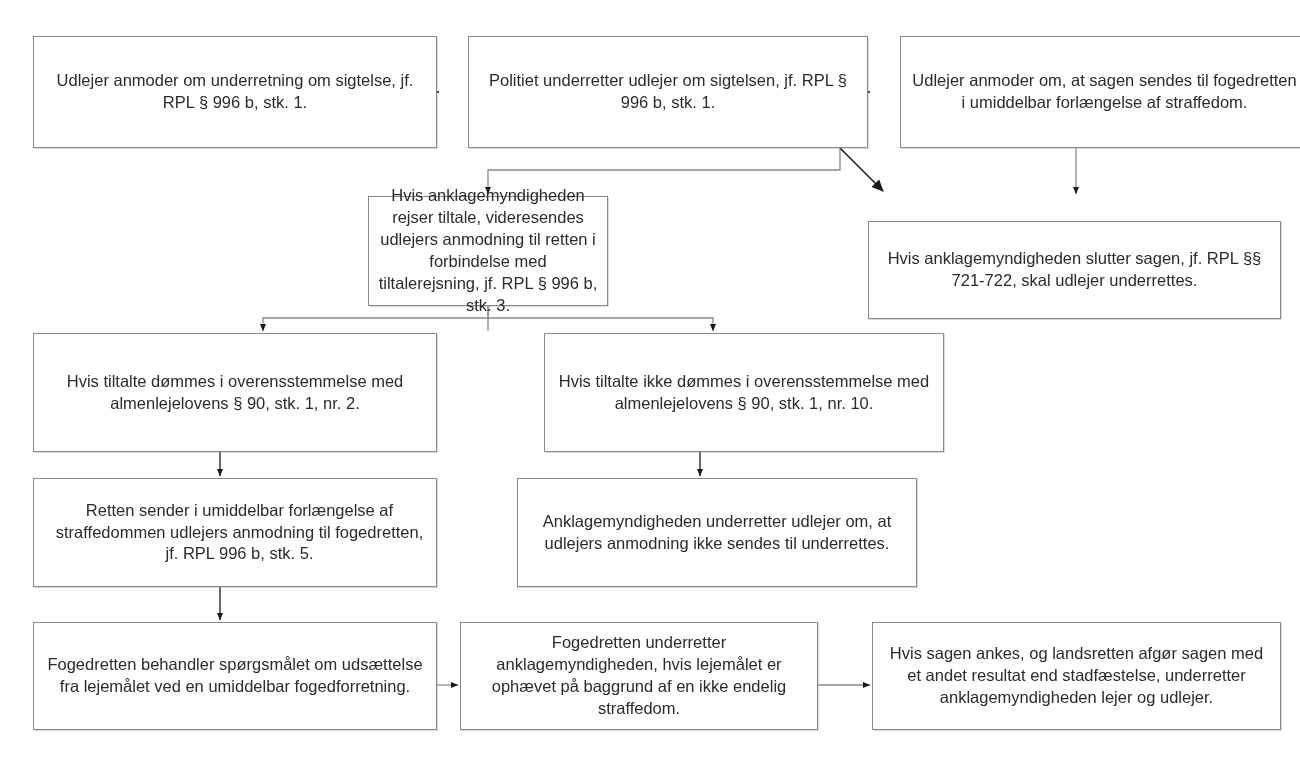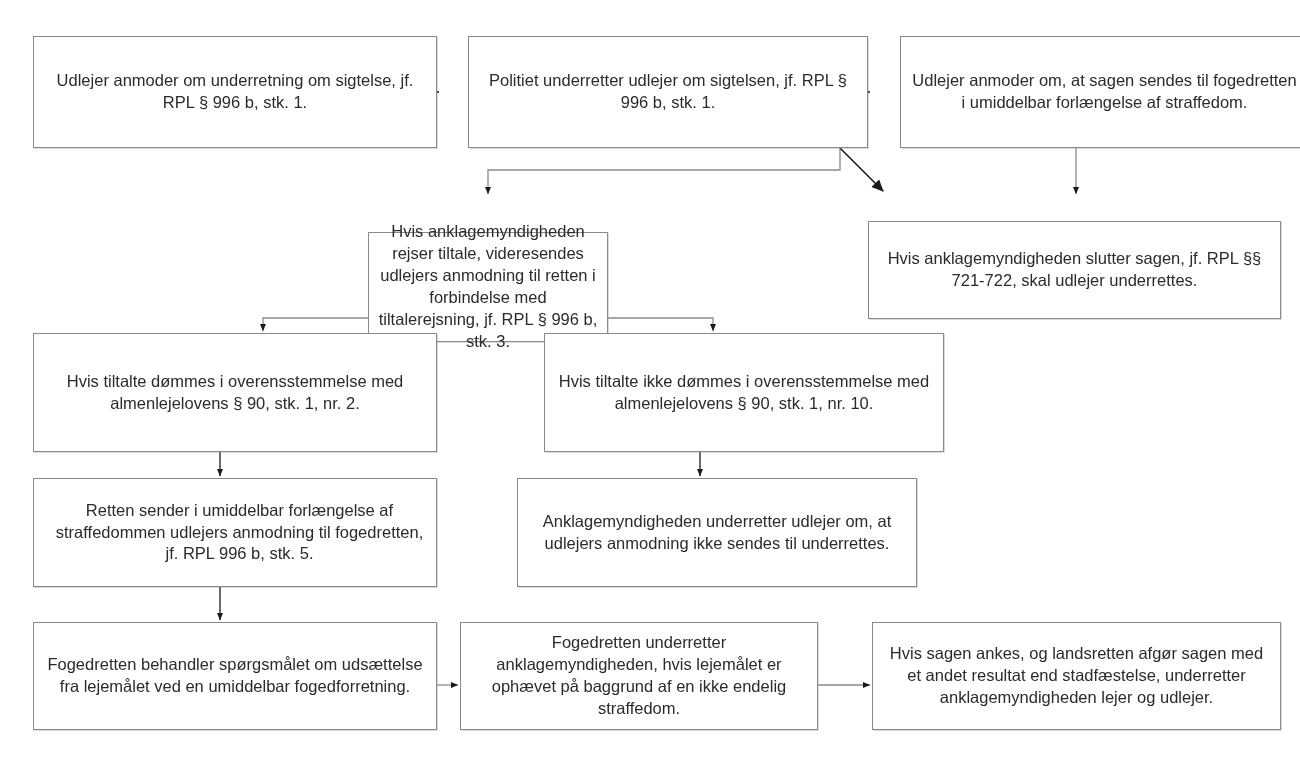--- a/index.html
+++ b/index.html
@@ -88,21 +88,21 @@
 
   <div class="node" style="left: 33px; top: 36px; width: 404px; height: 112px;">
     <span>Udlejer anmoder om underretning om sigtelse, jf. RPL § 996 b, stk. 1.</span>
   </div>
   <div class="node" style="left: 440px; top: 36px; width: 400px; height: 112px; margin-left: 28px;">
     <span>Politiet underretter udlejer om sigtelsen, jf. RPL § 996 b, stk. 1.</span>
   </div>
   <div class="node" style="left: 900px; top: 36px; width: 409px; height: 112px;">
     <span>Udlejer anmoder om, at sagen sendes til fogedretten i umiddelbar forlængelse af straffedom.</span>
   </div>
-  <div class="node" style="left: 368px; top: 196px; width: 240px; height: 110px; margin-top: 36px;">
+  <div class="node" style="left: 368px; top: 196px; width: 240px; height: 110px;">
     <span>Hvis anklagemyndigheden rejser tiltale, videresendes udlejers anmodning til retten i forbindelse med tiltalerejsning, jf. RPL § 996 b, stk. 3.</span>
   </div>
   <div class="node" style="left: 868px; top: 196px; width: 413px; height: 98px; margin-top: 25px;">
     <span>Hvis anklagemyndigheden slutter sagen, jf. RPL §§ 721-722, skal udlejer underrettes.</span>
   </div>
   <div class="node" style="left: 33px; top: 333px; width: 404px; height: 119px;">
     <span>Hvis tiltalte dømmes i overensstemmelse med almenlejelovens § 90, stk. 1, nr. 2.</span>
   </div>
   <div class="node" style="left: 517px; top: 333px; width: 400px; height: 119px; margin-left: 27px;">
     <span>Hvis tiltalte ikke dømmes i overensstemmelse med almenlejelovens § 90, stk. 1, nr. 10.</span>

